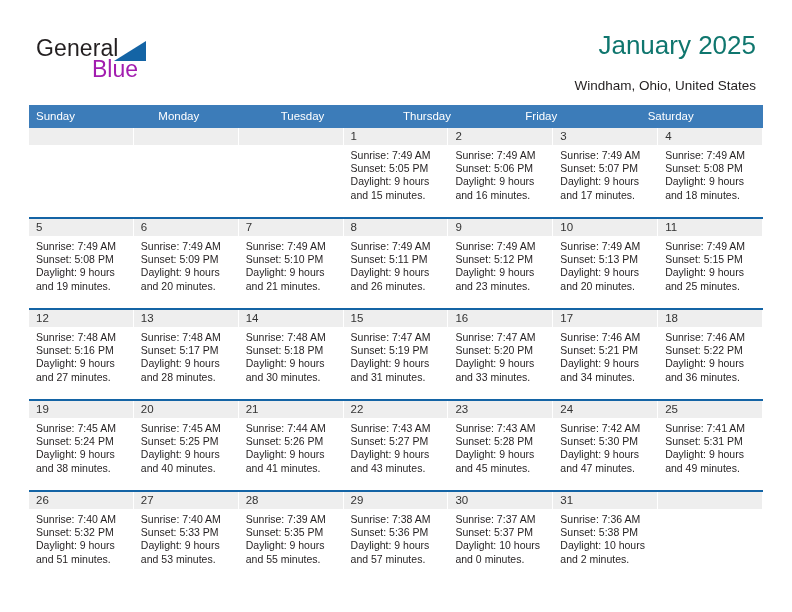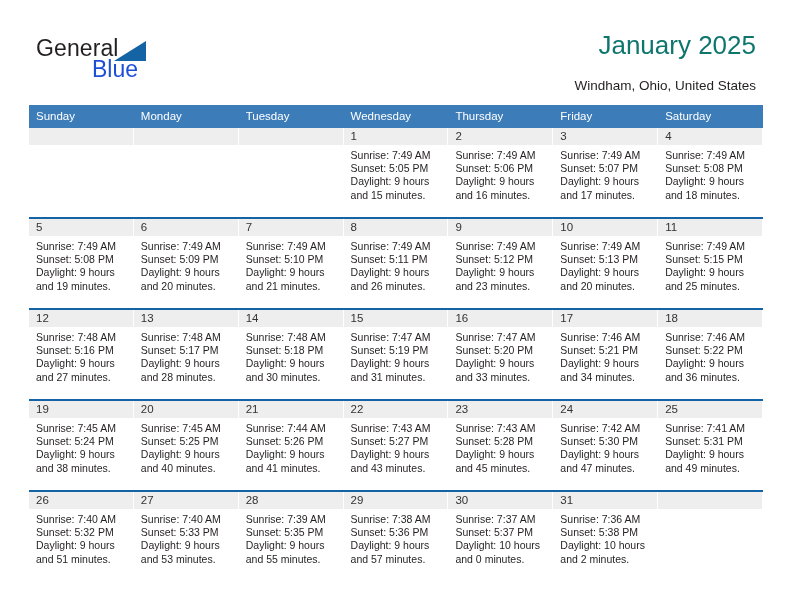--- a/index.html
+++ b/index.html
@@ -40,21 +40,21 @@
     color: #231f20;
     letter-spacing: 0.1px;
     line-height: 24px;
     font-family: "Liberation Sans", sans-serif;
   }
   .logo-blue {
     position: absolute;
     left: 56px;
     top: 21px;
     font-size: 23px;
-    color: #1d4ed8;
+    color: #a21caf;
     line-height: 24px;
     font-family: "Liberation Sans", sans-serif;
   }
   .logo-tri {
     position: absolute;
     left: 78px;
     top: 5px;
     width: 0;
     height: 0;
     border-left: 32px solid transparent;
@@ -150,21 +150,20 @@
     </div>
     <div class="title">January 2025</div>
     <div class="subtitle">Windham, Ohio, United States</div>
   </div>
 
   <div class="cal">
     <div class="dow-row" id="dow-row">
         <div class="dow">Sunday</div>
         <div class="dow">Monday</div>
         <div class="dow">Tuesday</div>
-        <div class="dow">Wednesday</div>
         <div class="dow">Thursday</div>
         <div class="dow">Friday</div>
         <div class="dow">Saturday</div>
       </div>
     <div id="weeks">
         <div class="week first">
           <div class="cell empty">
             <div class="daynum-band"></div>
             <div class="lines"></div>
           </div>

